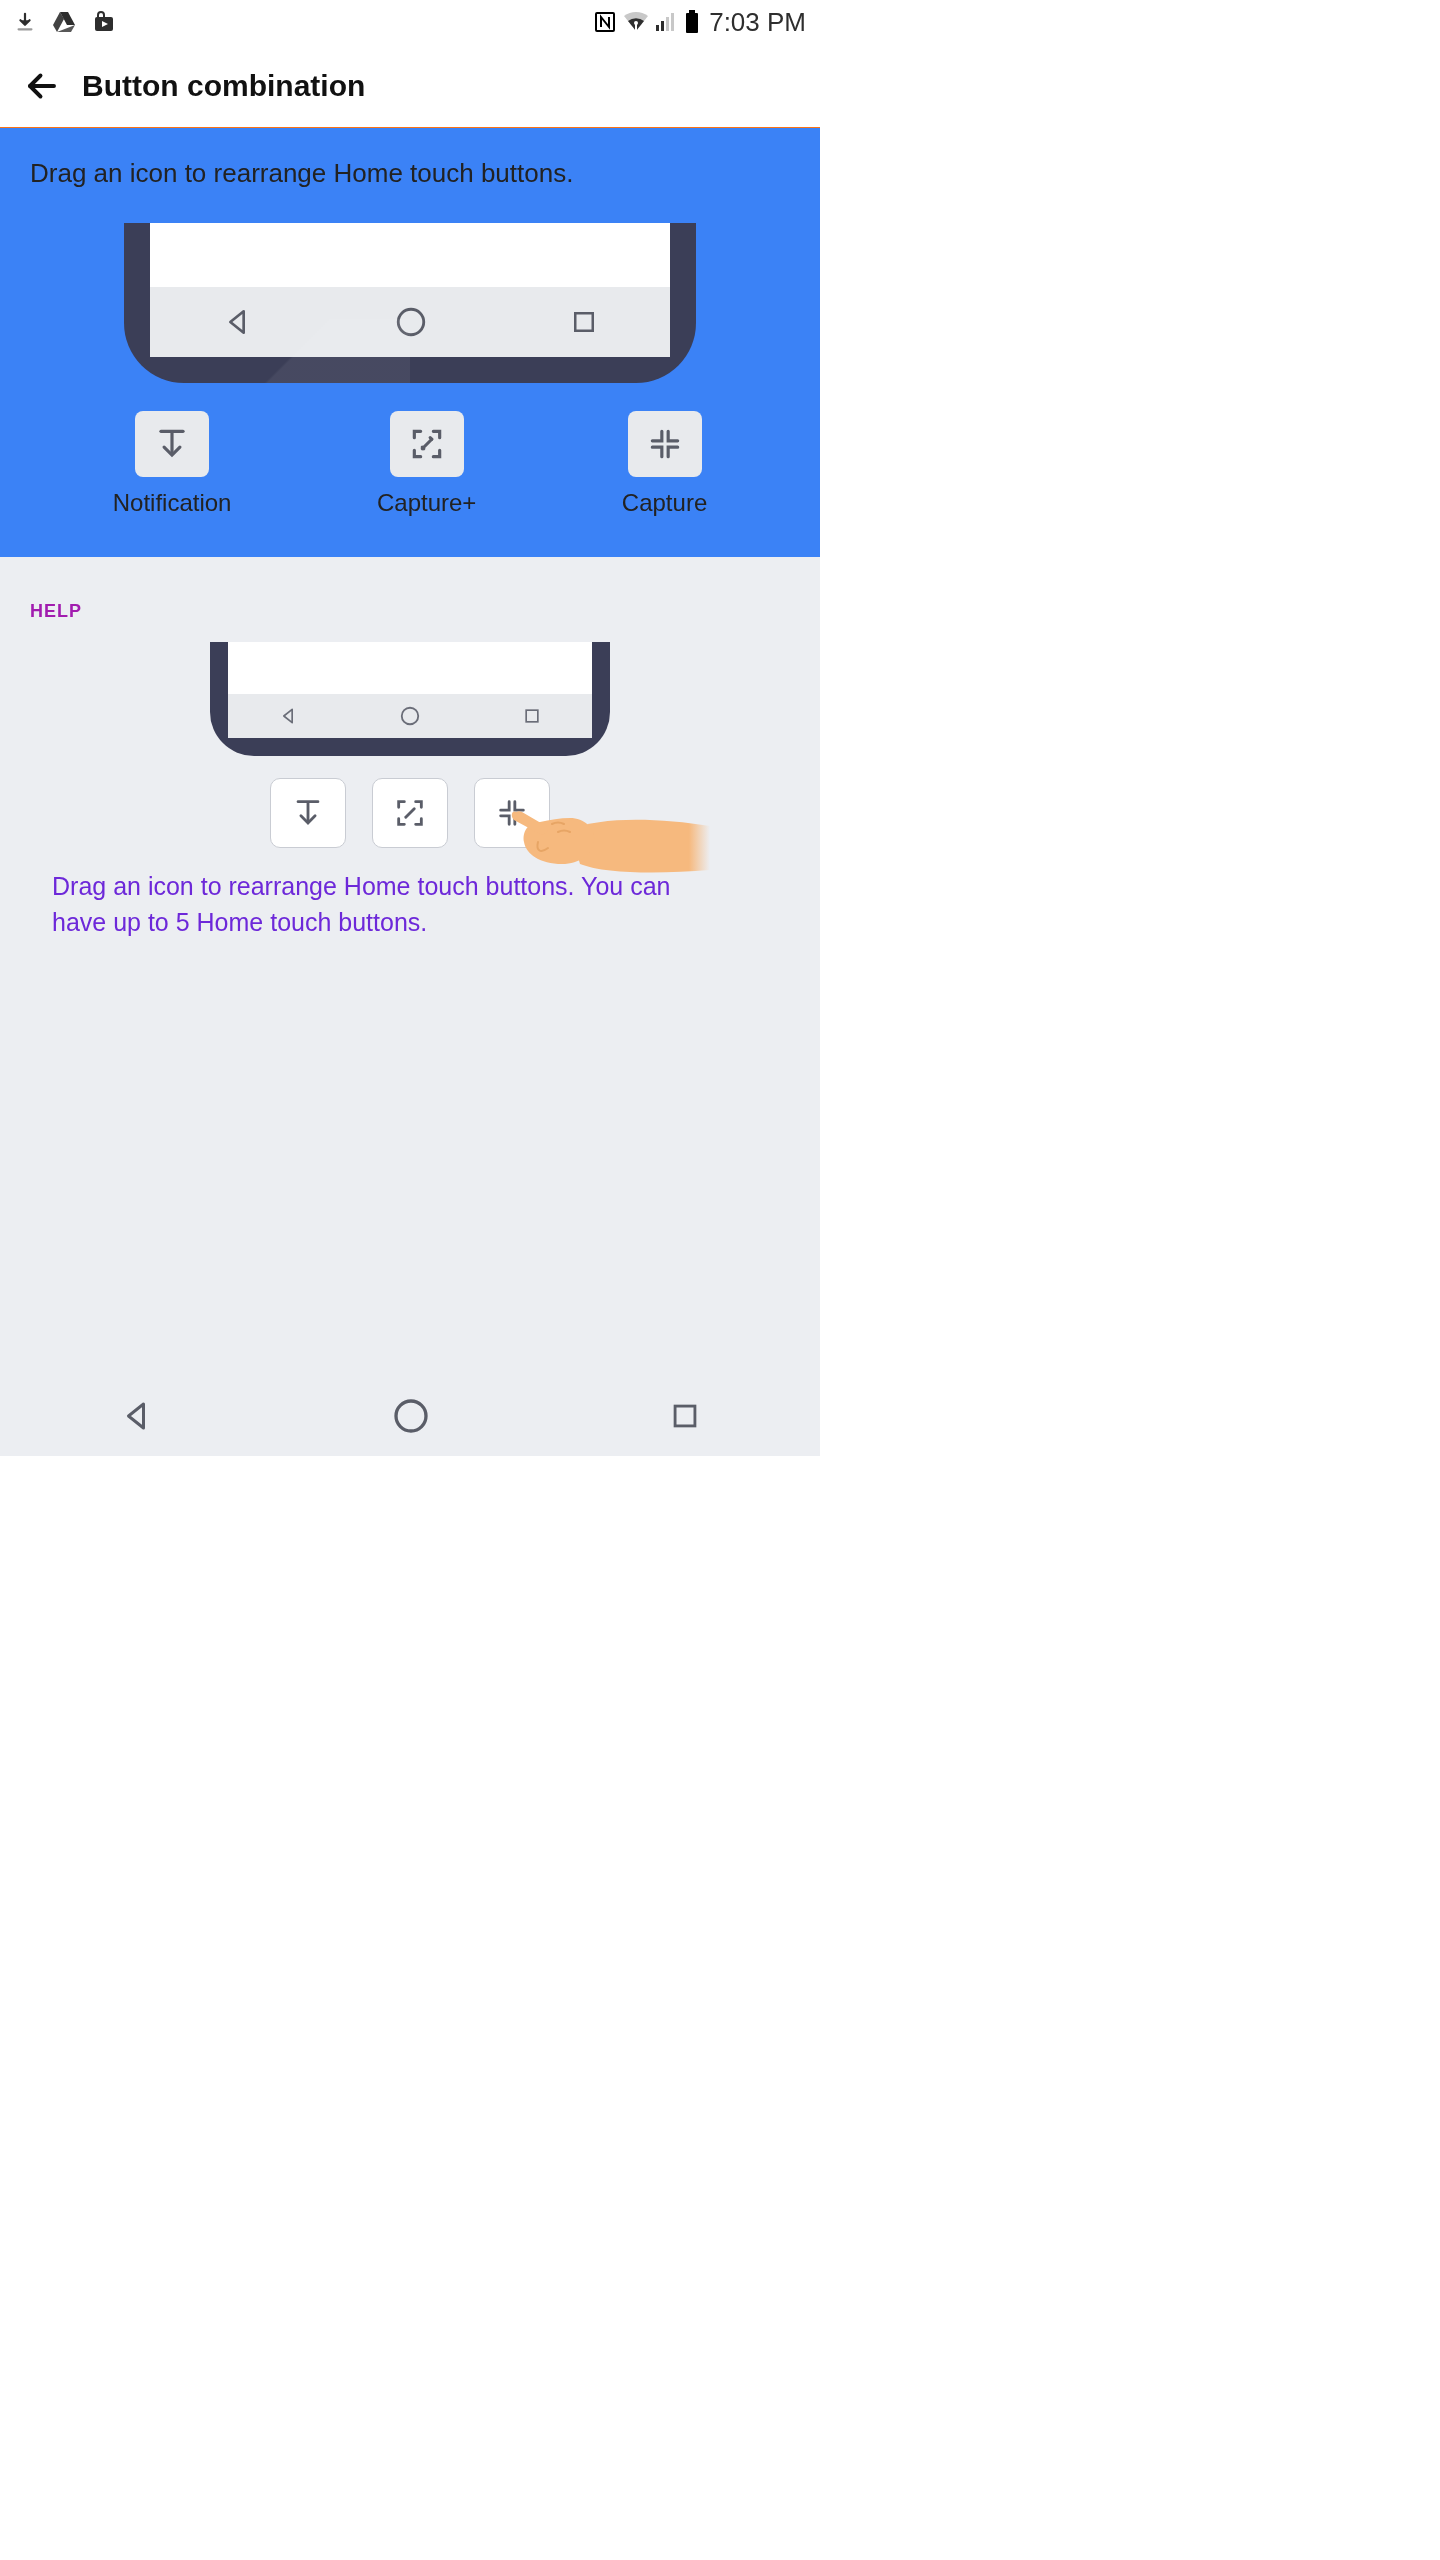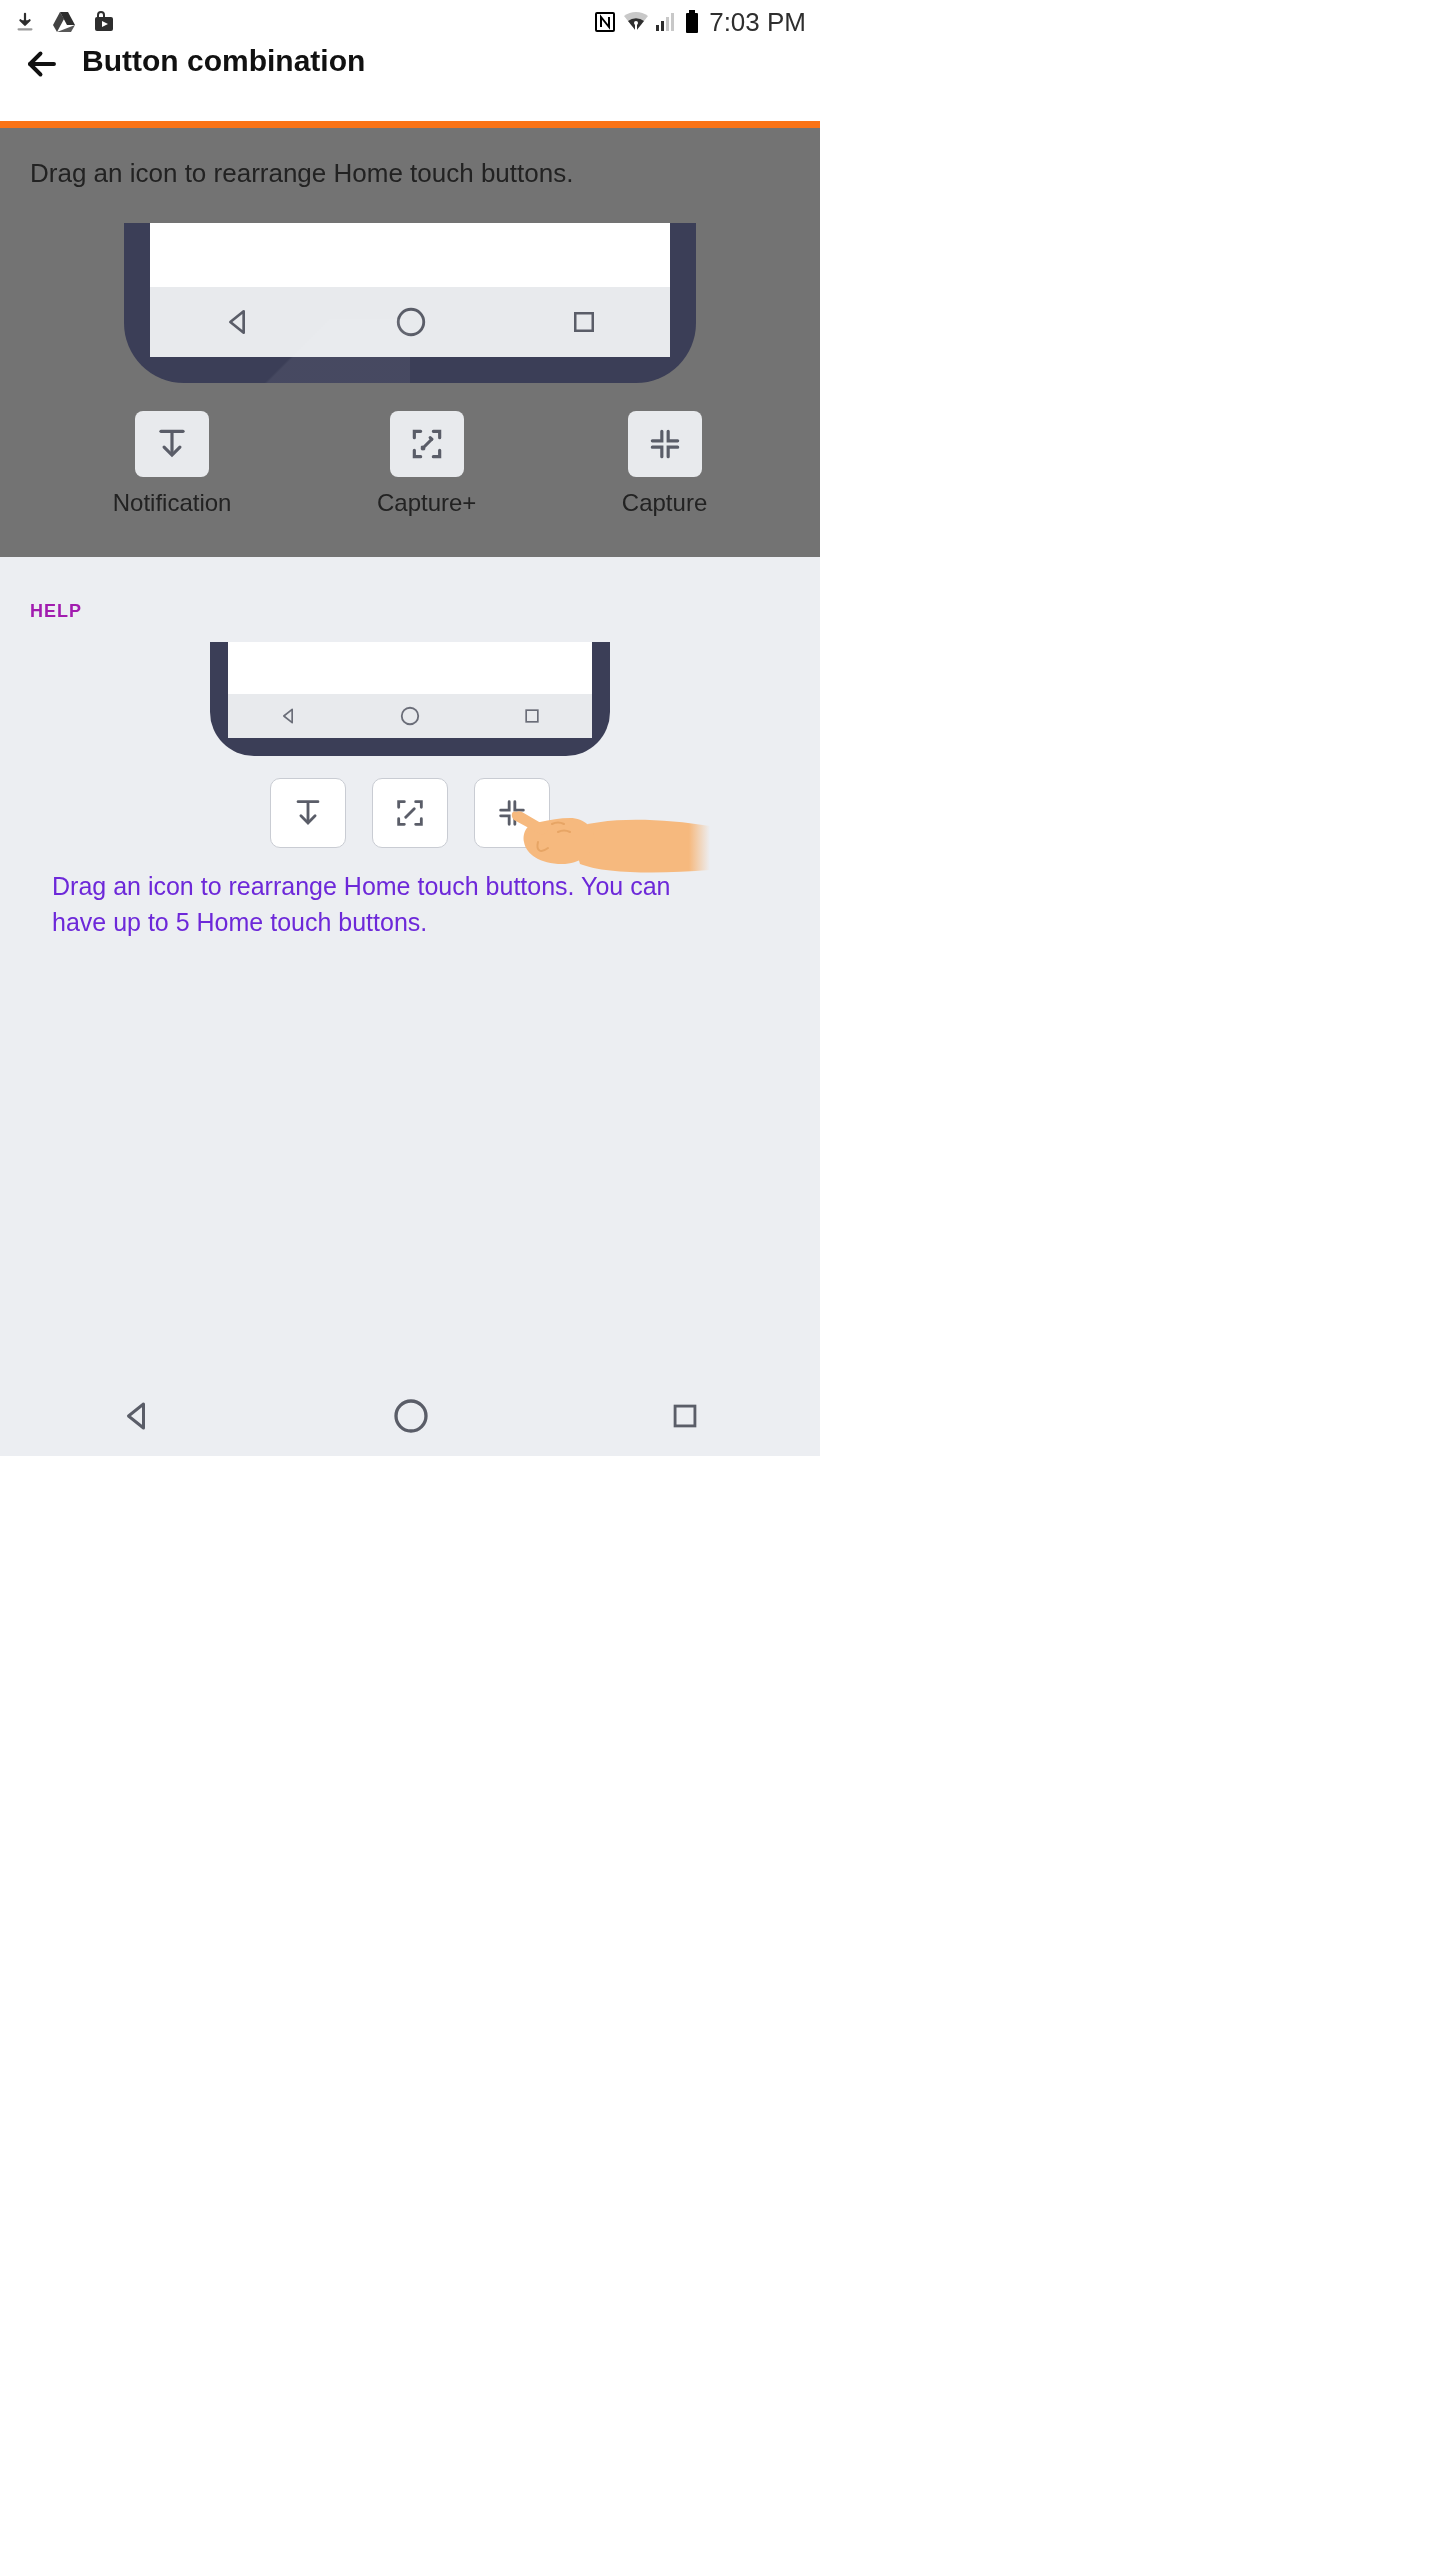--- a/index.html
+++ b/index.html
@@ -24,35 +24,36 @@
   }
   .status-left, .status-right { display: flex; align-items: center; gap: 16px; }
   .status-right { margin-left: auto; gap: 6px; }
   .status-right .clock { margin-left: 4px; font-size: 26px;}
   .sb-icon { display:inline-flex; align-items:center; justify-content:center; }
 
   
   .app-bar {
     height: 84px;
     display: flex;
+    align-items: center;
     gap: 20px;
     padding: 0 22px;
-    border-bottom: 7px solid #f97316;
+    border-bottom: 1px solid #f97316;
   }
   .app-bar .title {
     font-size: 30px;
     font-weight: 700;
     color: #111;
   }
   .back-arrow { width:40px; height:40px; display:flex; align-items:center; justify-content:center; }
 
   
   .editor {
     padding: 30px 30px 40px 30px;
-    background:#737373;
+    background:#3b82f6;
   }
   .editor .instruction {
     font-size: 26px;
     color:#222;
     margin-bottom: 34px;
   }
 
   
   .phone-mock {
     width: 572px;

